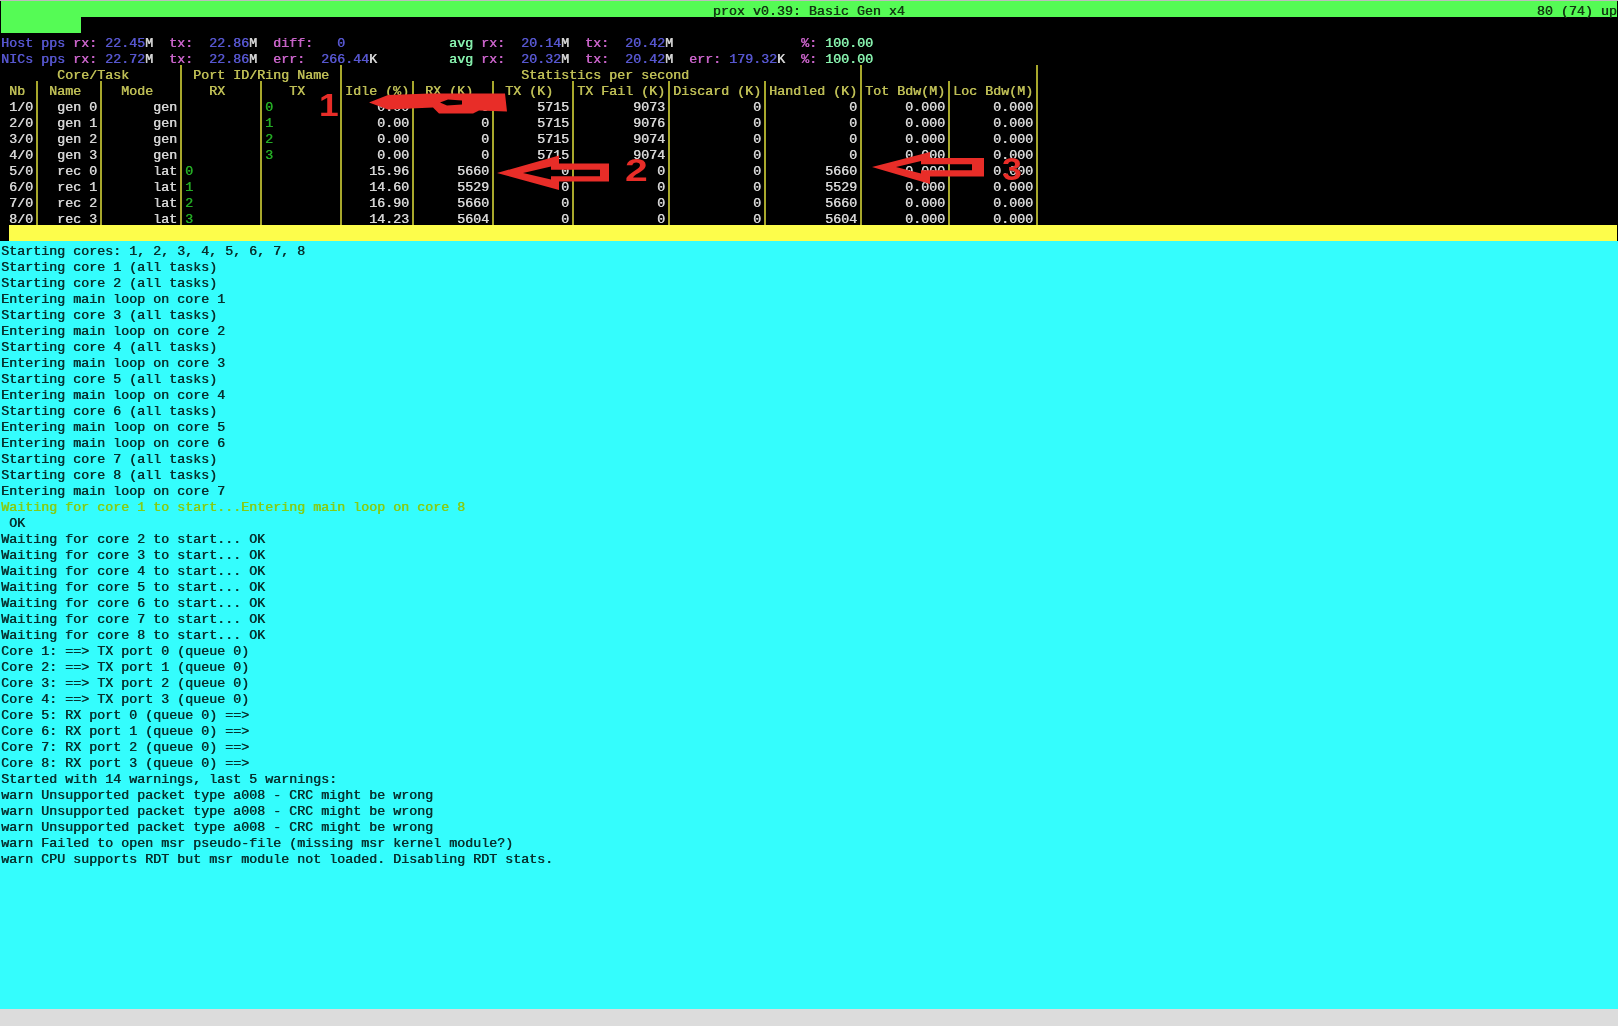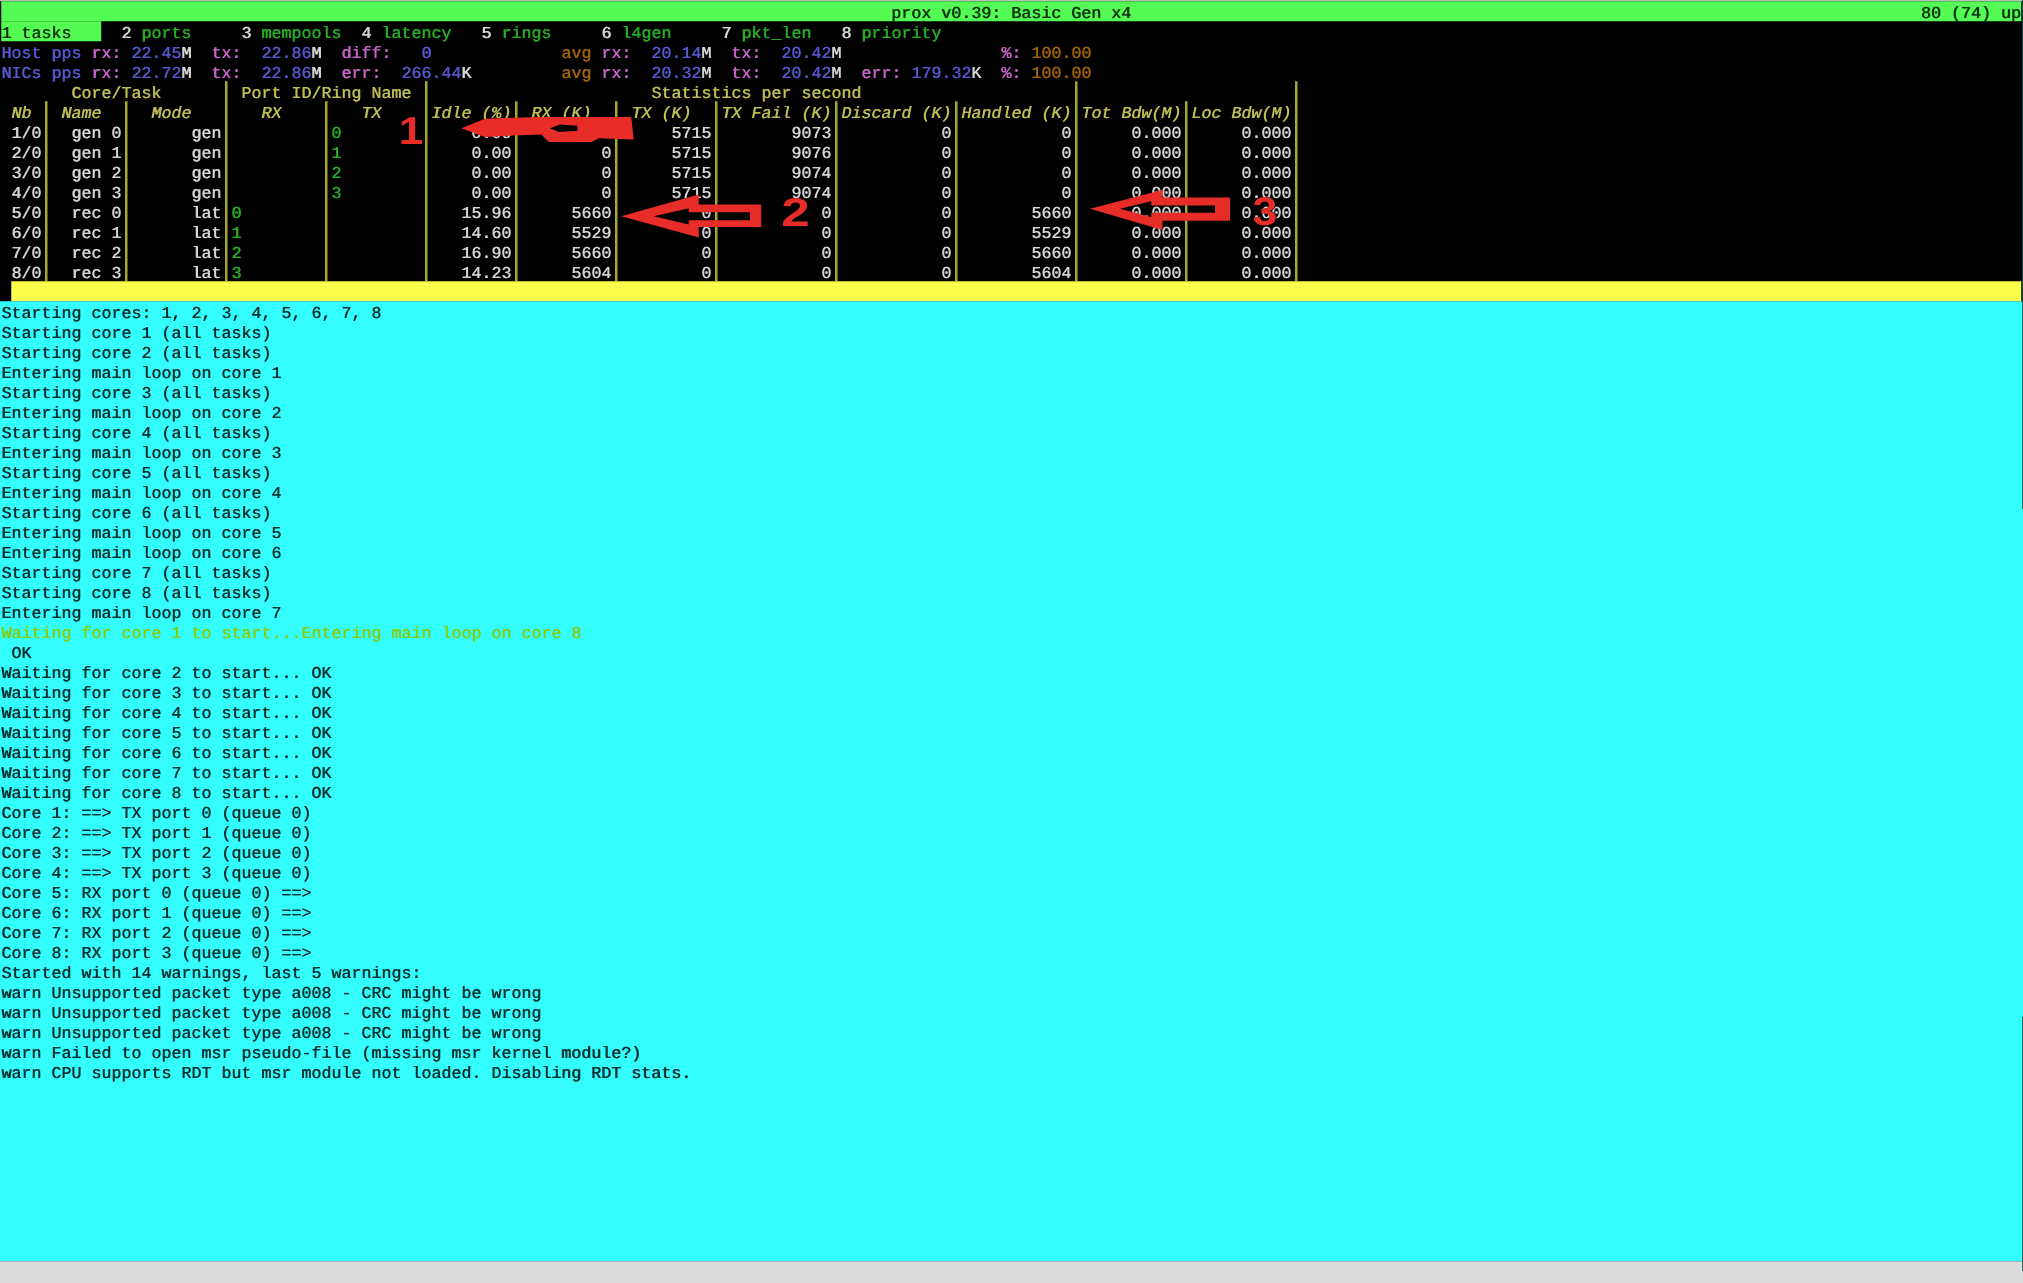--- a/index.html
+++ b/index.html
@@ -2,21 +2,21 @@
 <html><head><meta charset="utf-8"><style>
 
 html,body{margin:0;padding:0;background:#000;width:1618px;height:1026px;overflow:hidden}
 #t{position:relative;width:1296px;height:1026px;background:#000;
   font-family:"Liberation Mono",monospace;font-size:13.3333px;line-height:16px;text-shadow:0.5px 0 0 currentColor;}
 pre.r{position:absolute;left:1px;margin:0;font:inherit;white-space:pre;letter-spacing:0}
 s{text-decoration:none}
 
 s.b{color:#5656CE}
 s.m{color:#C863C8}
-s.c{color:#a16207}
+s.c{color:#86efac}
 s.w{color:#D4D4D4}
 s.y{color:#BDBD55}
 s.g{color:#25AC25}
 s.k{color:#123712}
 
 .bar{position:absolute}
 
 </style></head><body>
 <div id="t">
 <div class="bar" style="left:0;top:0;width:1618px;height:1px;background:#BDBDBD"></div>
@@ -32,25 +32,24 @@
 <div class="bar" style="left:340px;top:65px;width:2px;height:160px;background:#A8A82C"></div>
 <div class="bar" style="left:412px;top:81px;width:2px;height:144px;background:#A8A82C"></div>
 <div class="bar" style="left:492px;top:81px;width:2px;height:144px;background:#A8A82C"></div>
 <div class="bar" style="left:572px;top:81px;width:2px;height:144px;background:#A8A82C"></div>
 <div class="bar" style="left:668px;top:81px;width:2px;height:144px;background:#A8A82C"></div>
 <div class="bar" style="left:764px;top:81px;width:2px;height:144px;background:#A8A82C"></div>
 <div class="bar" style="left:860px;top:65px;width:2px;height:160px;background:#A8A82C"></div>
 <div class="bar" style="left:948px;top:81px;width:2px;height:144px;background:#A8A82C"></div>
 <div class="bar" style="left:1036px;top:65px;width:2px;height:160px;background:#A8A82C"></div>
 <pre class="r" style="top:3.5px;">                                                                                         <s class="k">prox v0.39: Basic Gen x4</s>                                                                               <s class="k">80 (74) up</s></pre>
-<pre class="r" style="top:19.5px;"><s class="k">1 tasks</s>     <s class="w">2</s> <s class="g">ports</s>     <s class="w">3</s> <s class="g">mempools</s>  <s class="w">4</s> <s class="g">latency</s>   <s class="w">5</s> <s class="g">rings</s>     <s class="w">6</s> <s class="g">l4gen</s>     <s class="w">7</s> <s class="g">pkt_len</s>   <s class="w">8</s> <s class="g">priority</s></pre>
 <pre class="r" style="top:35.5px;"><s class="b">Host</s> <s class="b">pps</s> <s class="m">rx:</s> <s class="b">22.45</s><s class="w">M</s>  <s class="m">tx:</s>  <s class="b">22.86</s><s class="w">M</s>  <s class="m">diff:</s>   <s class="b">0</s>             <s class="c">avg</s> <s class="m">rx:</s>  <s class="b">20.14</s><s class="w">M</s>  <s class="m">tx:</s>  <s class="b">20.42</s><s class="w">M</s>                <s class="m">%:</s> <s class="c">100.00</s></pre>
 <pre class="r" style="top:51.5px;"><s class="b">NICs</s> <s class="b">pps</s> <s class="m">rx:</s> <s class="b">22.72</s><s class="w">M</s>  <s class="m">tx:</s>  <s class="b">22.86</s><s class="w">M</s>  <s class="m">err:</s>  <s class="b">266.44</s><s class="w">K</s>         <s class="c">avg</s> <s class="m">rx:</s>  <s class="b">20.32</s><s class="w">M</s>  <s class="m">tx:</s>  <s class="b">20.42</s><s class="w">M</s>  <s class="m">err:</s> <s class="b">179.32</s><s class="w">K</s>  <s class="m">%:</s> <s class="c">100.00</s></pre>
 <pre class="r" style="top:67.5px;">       <s class="y">Core/Task</s>        <s class="y">Port ID/Ring Name</s>                        <s class="y">Statistics per second</s></pre>
-<pre class="r" style="top:83.5px;font-style:italic;"> <s class="y">Nb</s>   <s class="y">Name</s>     <s class="y">Mode</s>       <s class="y">RX</s>        <s class="y">TX</s>     <s class="y">Idle (%)</s>  <s class="y">RX (K)</s>    <s class="y">TX (K)</s>   <s class="y">TX Fail (K)</s> <s class="y">Discard (K)</s> <s class="y">Handled (K)</s> <s class="y">Tot Bdw(M)</s> <s class="y">Loc Bdw(M)</s></pre>
+<pre class="r" style="top:83.5px;"> <s class="y">Nb</s>   <s class="y">Name</s>     <s class="y">Mode</s>       <s class="y">RX</s>        <s class="y">TX</s>     <s class="y">Idle (%)</s>  <s class="y">RX (K)</s>    <s class="y">TX (K)</s>   <s class="y">TX Fail (K)</s> <s class="y">Discard (K)</s> <s class="y">Handled (K)</s> <s class="y">Tot Bdw(M)</s> <s class="y">Loc Bdw(M)</s></pre>
 <pre class="r" style="top:99.5px;"> <s class="w">1/0</s>   <s class="w">gen 0</s>       <s class="w">gen</s>           <s class="g">0</s>             <s class="w">0.00</s>         <s class="w">0</s>      <s class="w">5715</s>        <s class="w">9073</s>           <s class="w">0</s>           <s class="w">0</s>      <s class="w">0.000</s>      <s class="w">0.000</s></pre>
 <pre class="r" style="top:115.5px;"> <s class="w">2/0</s>   <s class="w">gen 1</s>       <s class="w">gen</s>           <s class="g">1</s>             <s class="w">0.00</s>         <s class="w">0</s>      <s class="w">5715</s>        <s class="w">9076</s>           <s class="w">0</s>           <s class="w">0</s>      <s class="w">0.000</s>      <s class="w">0.000</s></pre>
 <pre class="r" style="top:131.5px;"> <s class="w">3/0</s>   <s class="w">gen 2</s>       <s class="w">gen</s>           <s class="g">2</s>             <s class="w">0.00</s>         <s class="w">0</s>      <s class="w">5715</s>        <s class="w">9074</s>           <s class="w">0</s>           <s class="w">0</s>      <s class="w">0.000</s>      <s class="w">0.000</s></pre>
 <pre class="r" style="top:147.5px;"> <s class="w">4/0</s>   <s class="w">gen 3</s>       <s class="w">gen</s>           <s class="g">3</s>             <s class="w">0.00</s>         <s class="w">0</s>      <s class="w">5715</s>        <s class="w">9074</s>           <s class="w">0</s>           <s class="w">0</s>      <s class="w">0.000</s>      <s class="w">0.000</s></pre>
 <pre class="r" style="top:163.5px;"> <s class="w">5/0</s>   <s class="w">rec 0</s>       <s class="w">lat</s> <s class="g">0</s>                      <s class="w">15.96</s>      <s class="w">5660</s>         <s class="w">0</s>           <s class="w">0</s>           <s class="w">0</s>        <s class="w">5660</s>      <s class="w">0.000</s>      <s class="w">0.000</s></pre>
 <pre class="r" style="top:179.5px;"> <s class="w">6/0</s>   <s class="w">rec 1</s>       <s class="w">lat</s> <s class="g">1</s>                      <s class="w">14.60</s>      <s class="w">5529</s>         <s class="w">0</s>           <s class="w">0</s>           <s class="w">0</s>        <s class="w">5529</s>      <s class="w">0.000</s>      <s class="w">0.000</s></pre>
 <pre class="r" style="top:195.5px;"> <s class="w">7/0</s>   <s class="w">rec 2</s>       <s class="w">lat</s> <s class="g">2</s>                      <s class="w">16.90</s>      <s class="w">5660</s>         <s class="w">0</s>           <s class="w">0</s>           <s class="w">0</s>        <s class="w">5660</s>      <s class="w">0.000</s>      <s class="w">0.000</s></pre>
 <pre class="r" style="top:211.5px;"> <s class="w">8/0</s>   <s class="w">rec 3</s>       <s class="w">lat</s> <s class="g">3</s>                      <s class="w">14.23</s>      <s class="w">5604</s>         <s class="w">0</s>           <s class="w">0</s>           <s class="w">0</s>        <s class="w">5604</s>      <s class="w">0.000</s>      <s class="w">0.000</s></pre>
 <pre class="r lg" style="top:243.5px;color:#07312F">Starting cores: 1, 2, 3, 4, 5, 6, 7, 8</pre>
 <pre class="r lg" style="top:259.5px;color:#07312F">Starting core 1 (all tasks)</pre>

